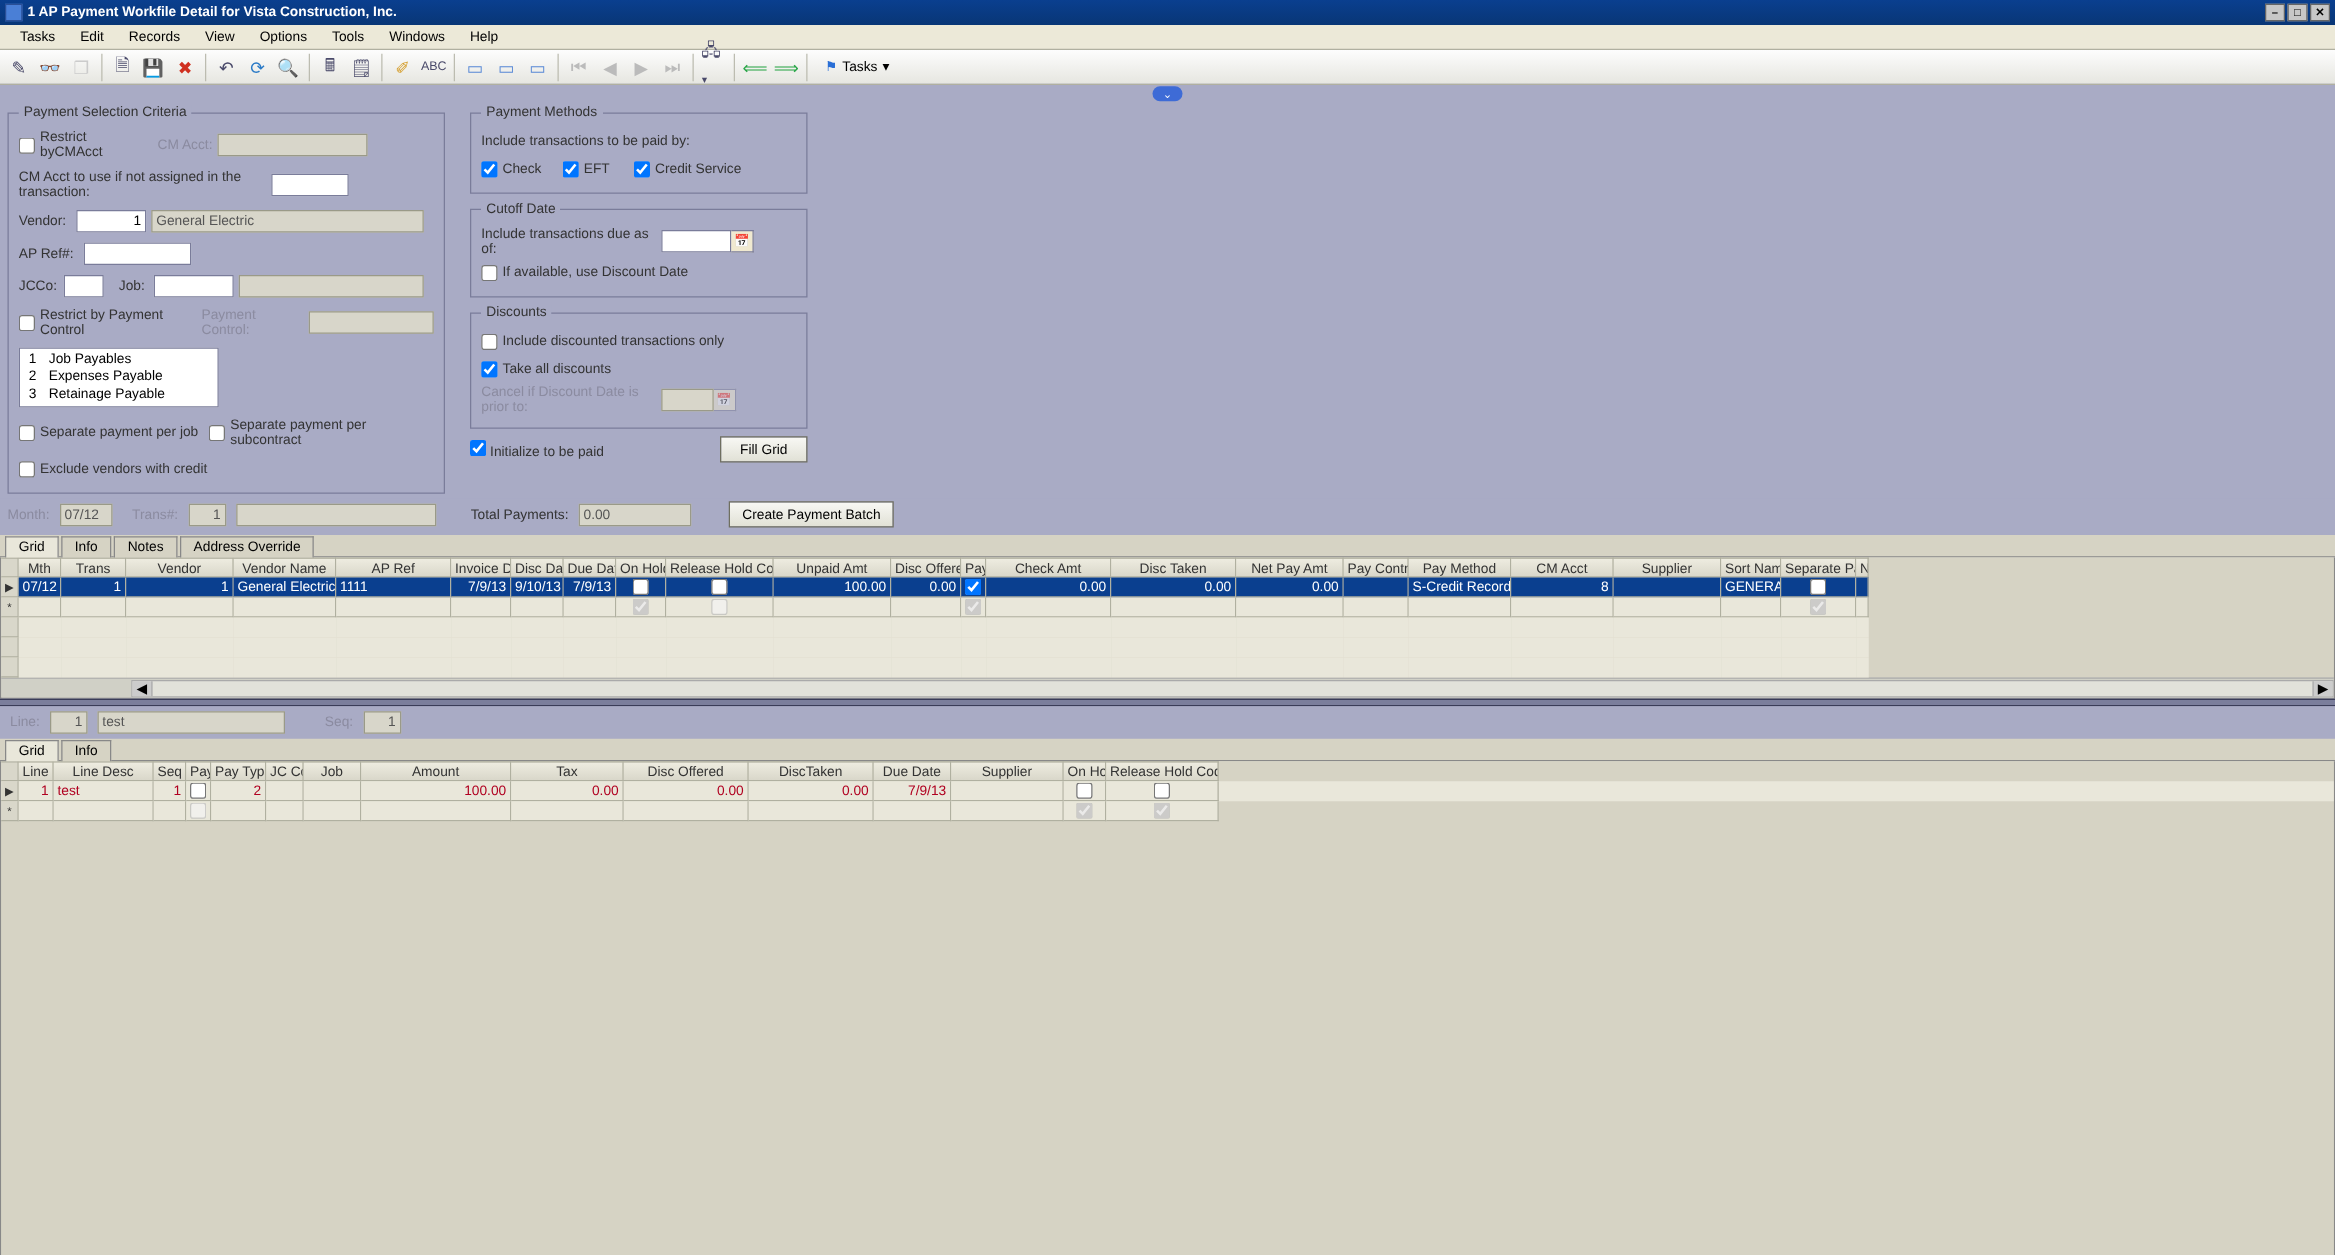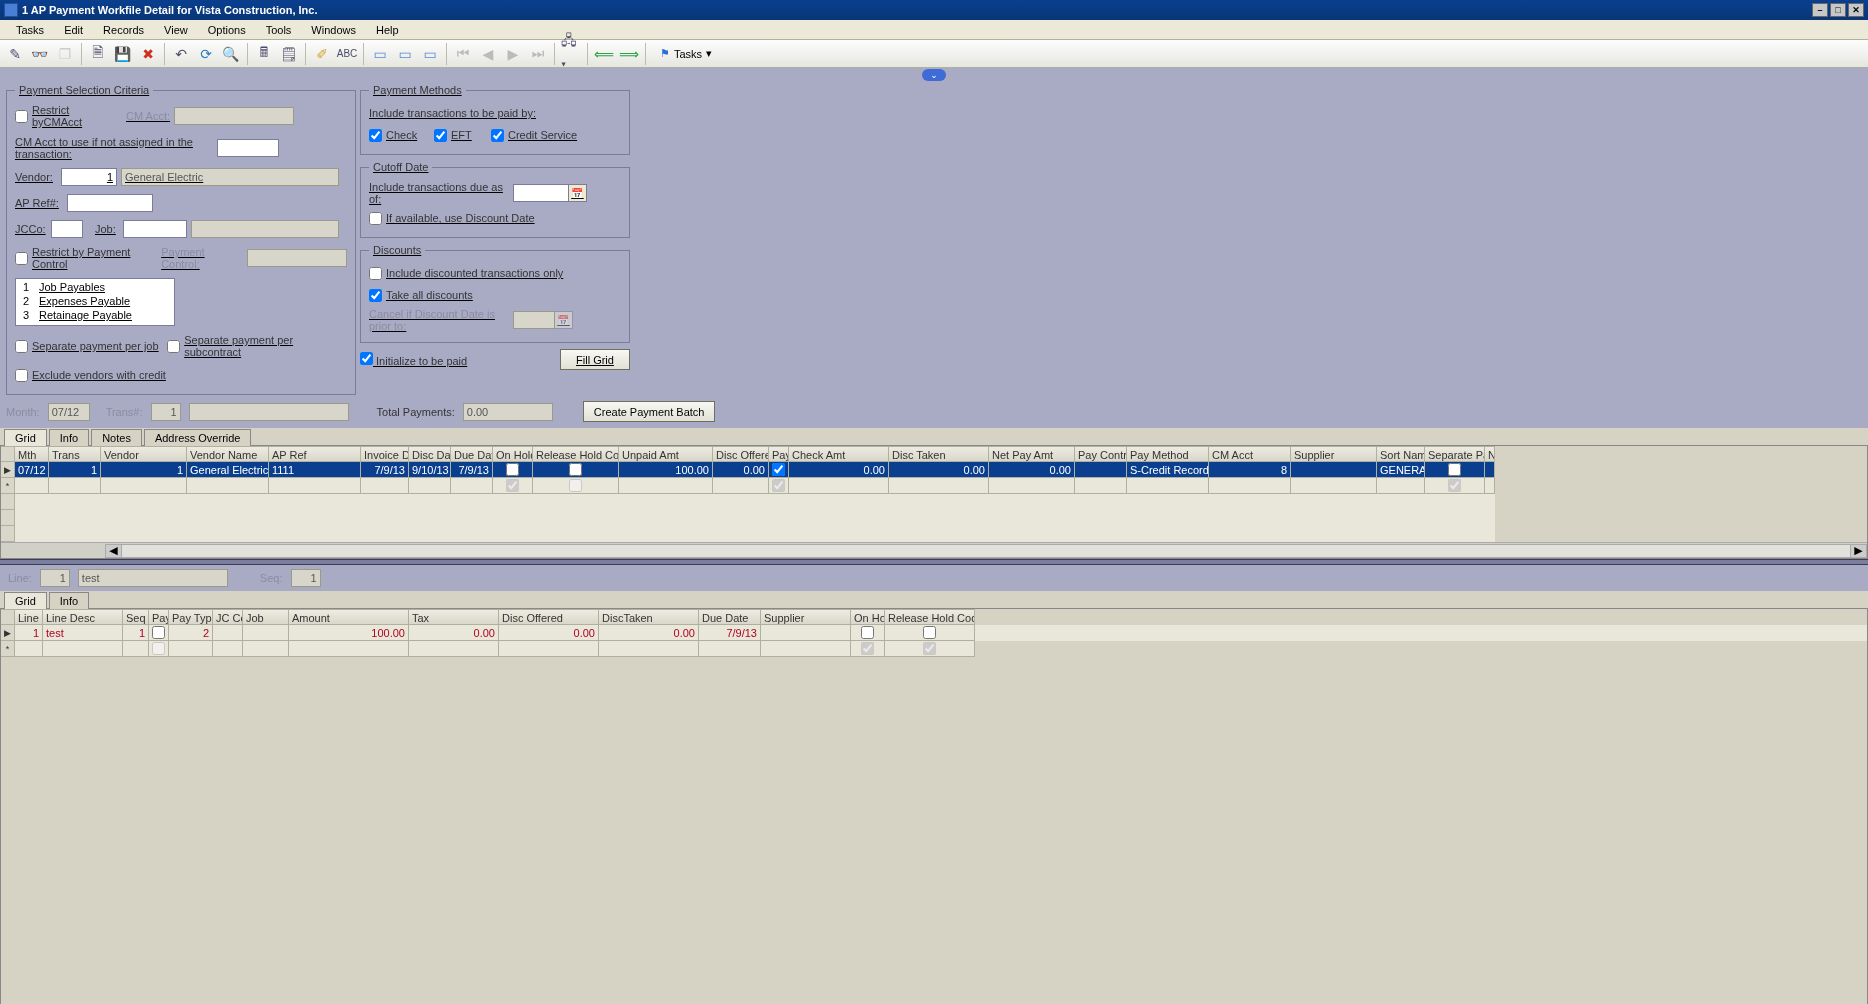--- a/index.html
+++ b/index.html
@@ -80,22 +80,21 @@
   }
   .expand-strip .chip {
     width:24px;height:12px;border-radius:6px;
     background:#3e6bd6;color:#fff;font-size:9px;display:flex;align-items:center;justify-content:center;
   }
   
   .form-area {
     background:#a9abc5;
     padding:2px 6px 4px 6px;
     display:flex;
-    gap:4px;
-    text-decoration:underline;
+    gap:20px;
   }
   fieldset {
     border:1px solid #7a7c9a;
     padding:8px 8px 6px 8px;
     position:relative;
     background:#a9abc5;
   }
   legend {
     padding:0 4px;
     color:#333;
@@ -151,21 +150,21 @@
     font-size:11px;
   }
   .ghead { display:flex; }
   .ghead .gh, .grow .gc {
     border-right:1px solid #b0b0a0;border-bottom:1px solid #b0b0a0;
     padding:1px 3px; height:16px; line-height:14px;
     overflow:hidden;white-space:nowrap;
   }
   .ghead .gh {
     background:linear-gradient(#eeece0,#d9d7ca);
-    color:#333;text-align:left;
+    color:#333;text-align:center;
     border-top:1px solid #b0b0a0;
   }
   .grow { display:flex; }
   .grow.sel .gc { background:#0a3f8f;color:#fff; }
   .grow.blank .gc { background:#e9e7da;height:16px; }
   .rowmark {
     width:14px;background:#d9d7ca;border-right:1px solid #b0b0a0;border-bottom:1px solid #b0b0a0;
     display:flex;align-items:center;justify-content:center;font-size:9px;color:#333;
   }
   .num { text-align:right; }

